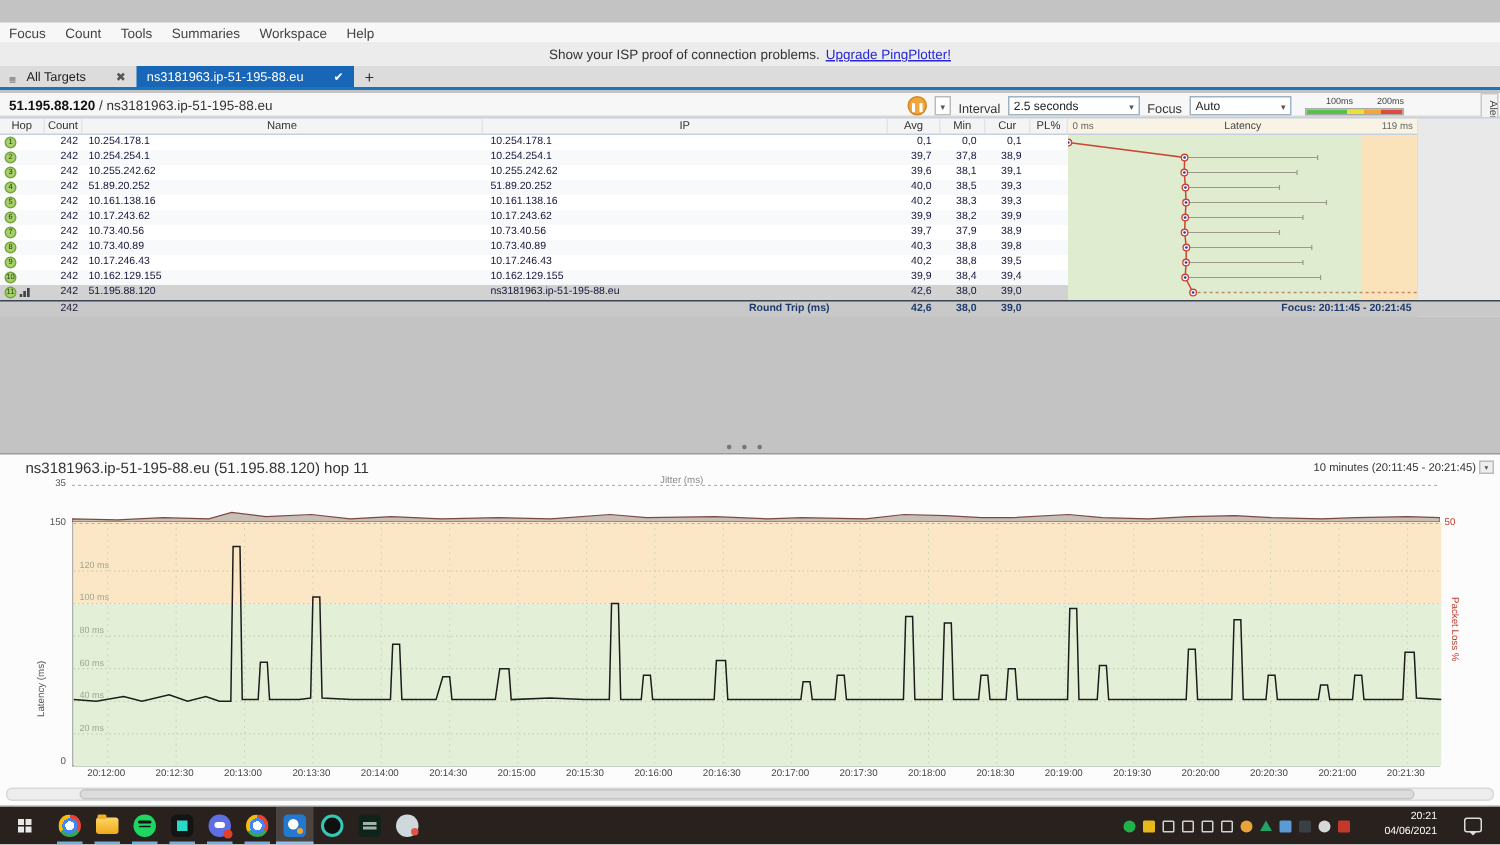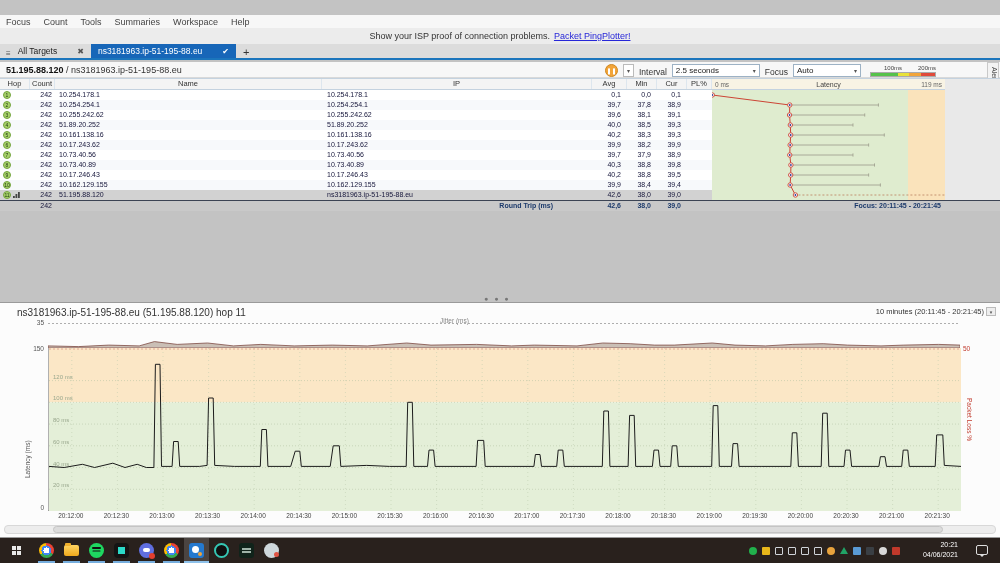--- a/index.html
+++ b/index.html
@@ -151,21 +151,21 @@
       <span>Focus</span>
       <span>Count</span>
       <span>Tools</span>
       <span>Summaries</span>
       <span>Workspace</span>
       <span>Help</span>
     </div>
 
   <div id="banner">
     <span>Show your ISP proof of connection problems.</span>
-    <a href="#">Packet PingPlotter!</a>
+    <a href="#">Upgrade PingPlotter!</a>
   </div>
 
   <div id="tabbar">
     <span class="list-glyph">≡</span>
     <div class="tab">
       <span>All Targets</span>
       <span class="close-x">✖</span>
     </div>
     <div class="tab active">
       <span>ns3181963.ip-51-195-88.eu</span>

